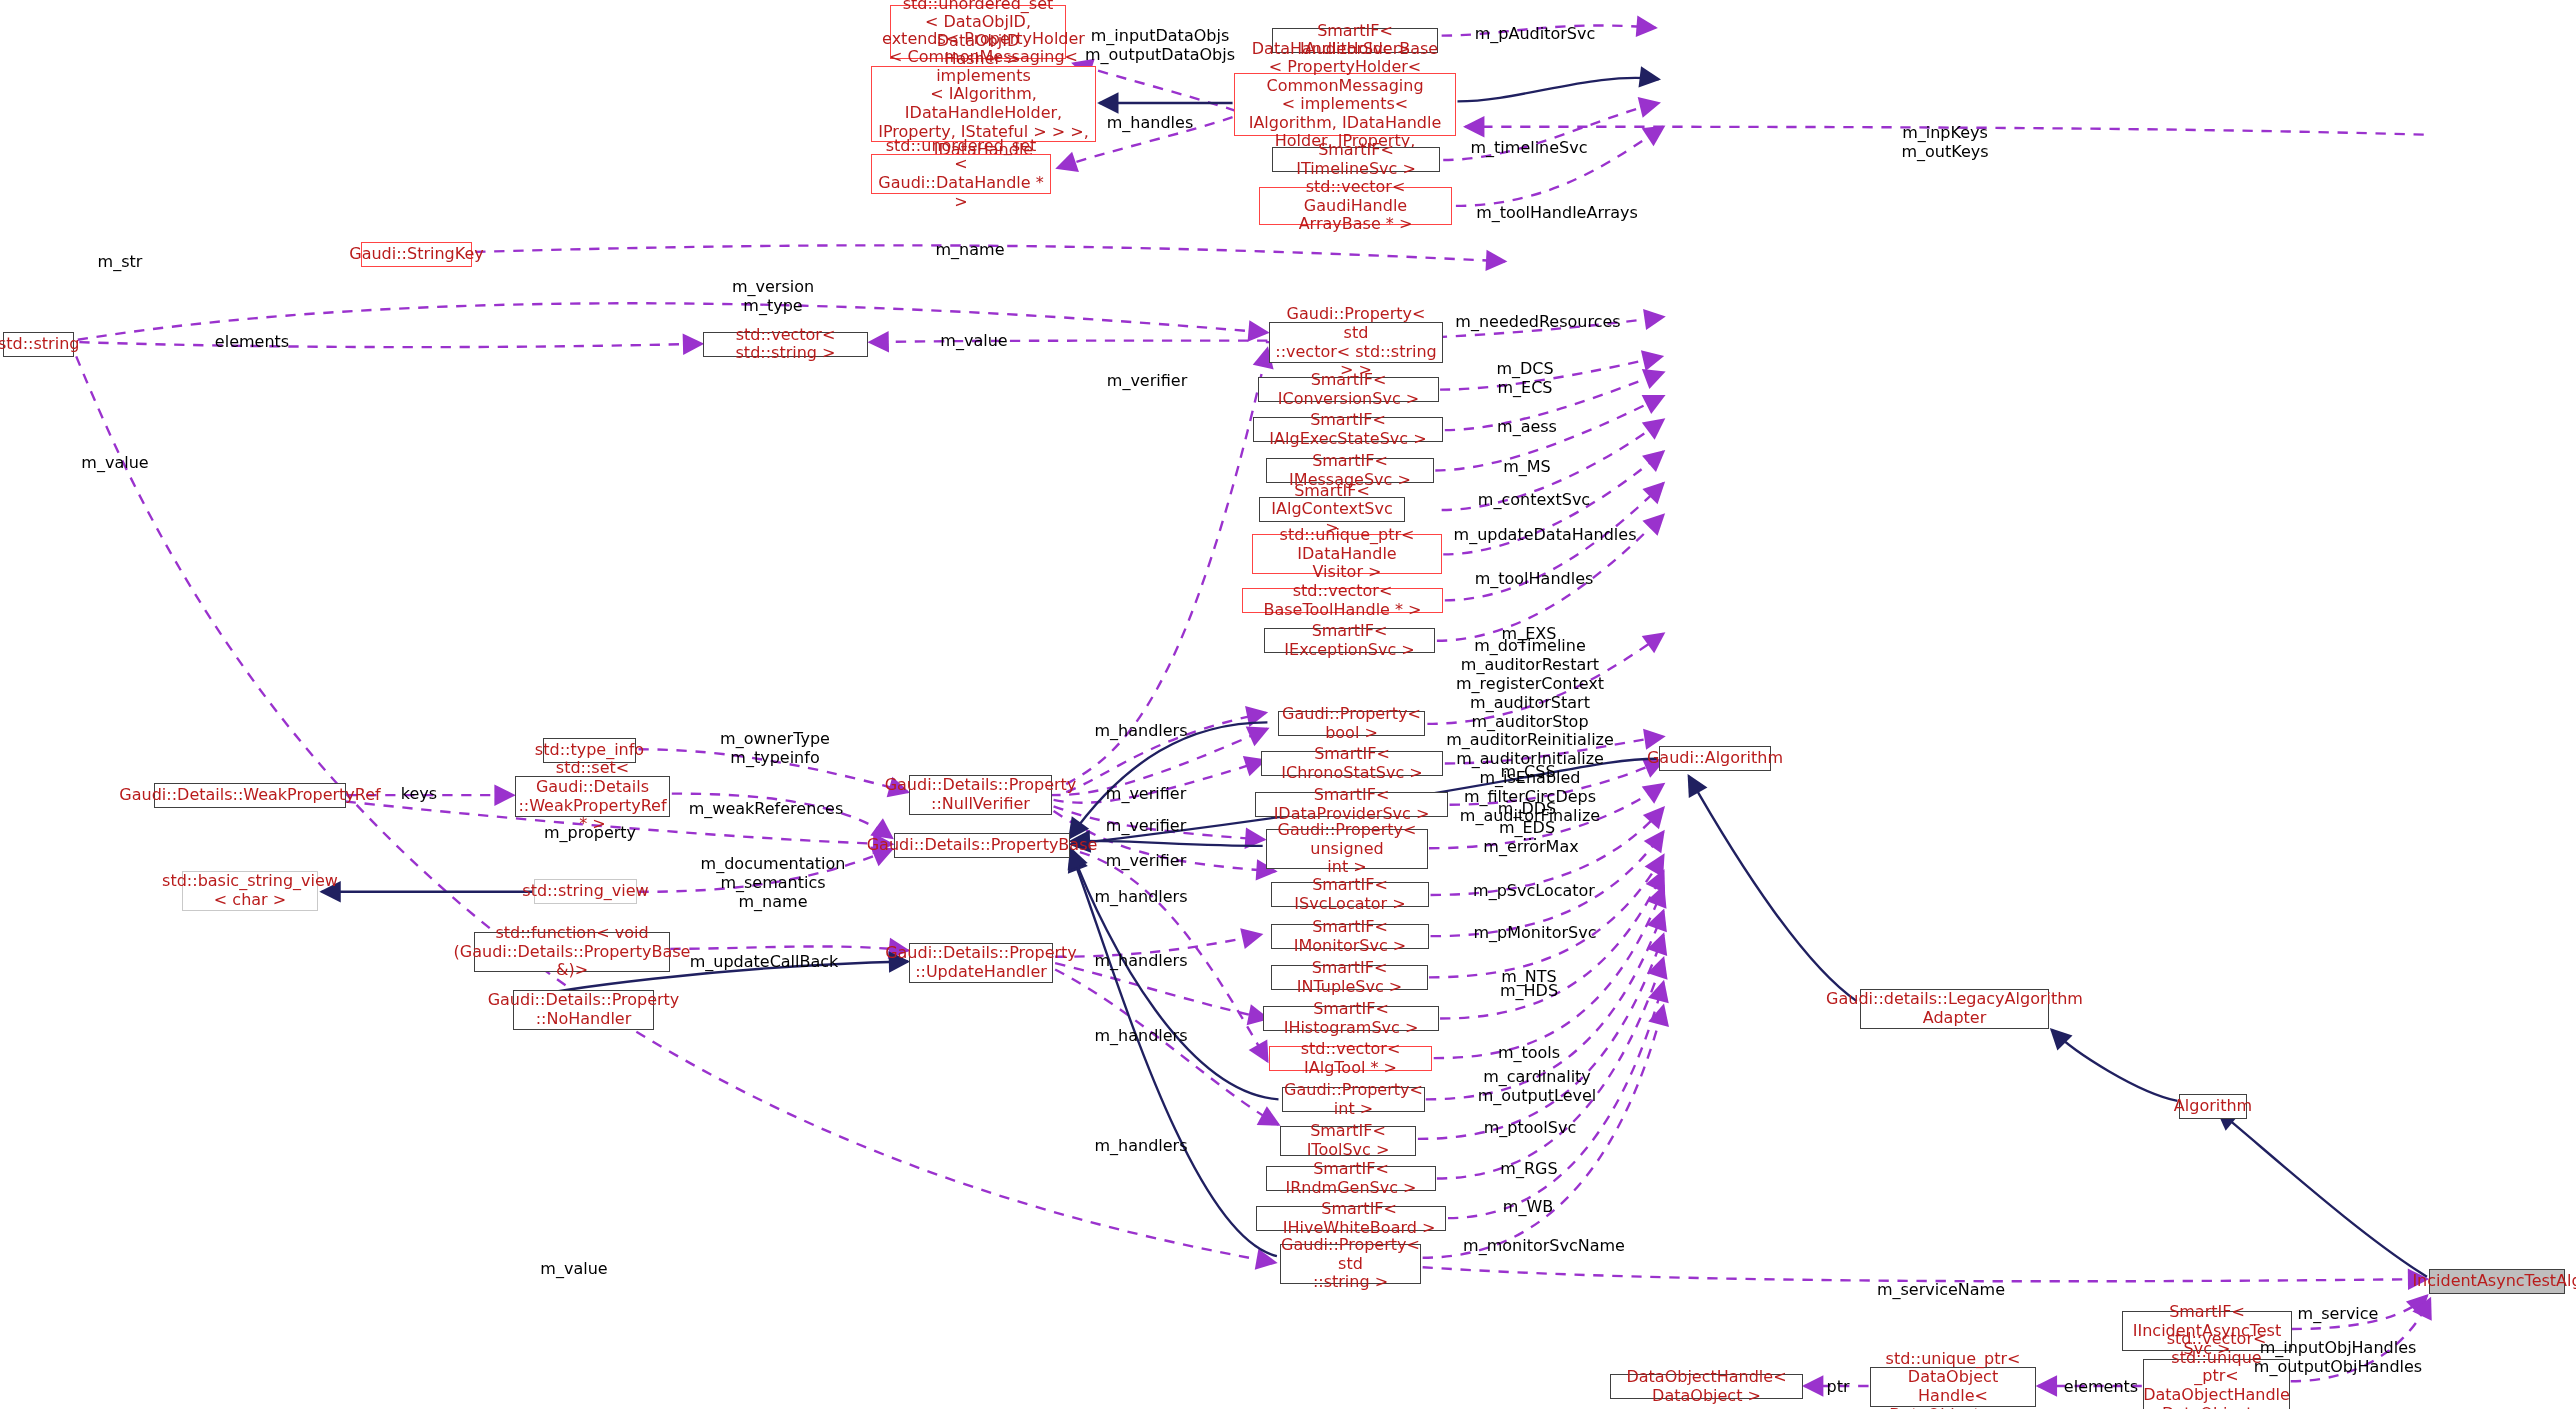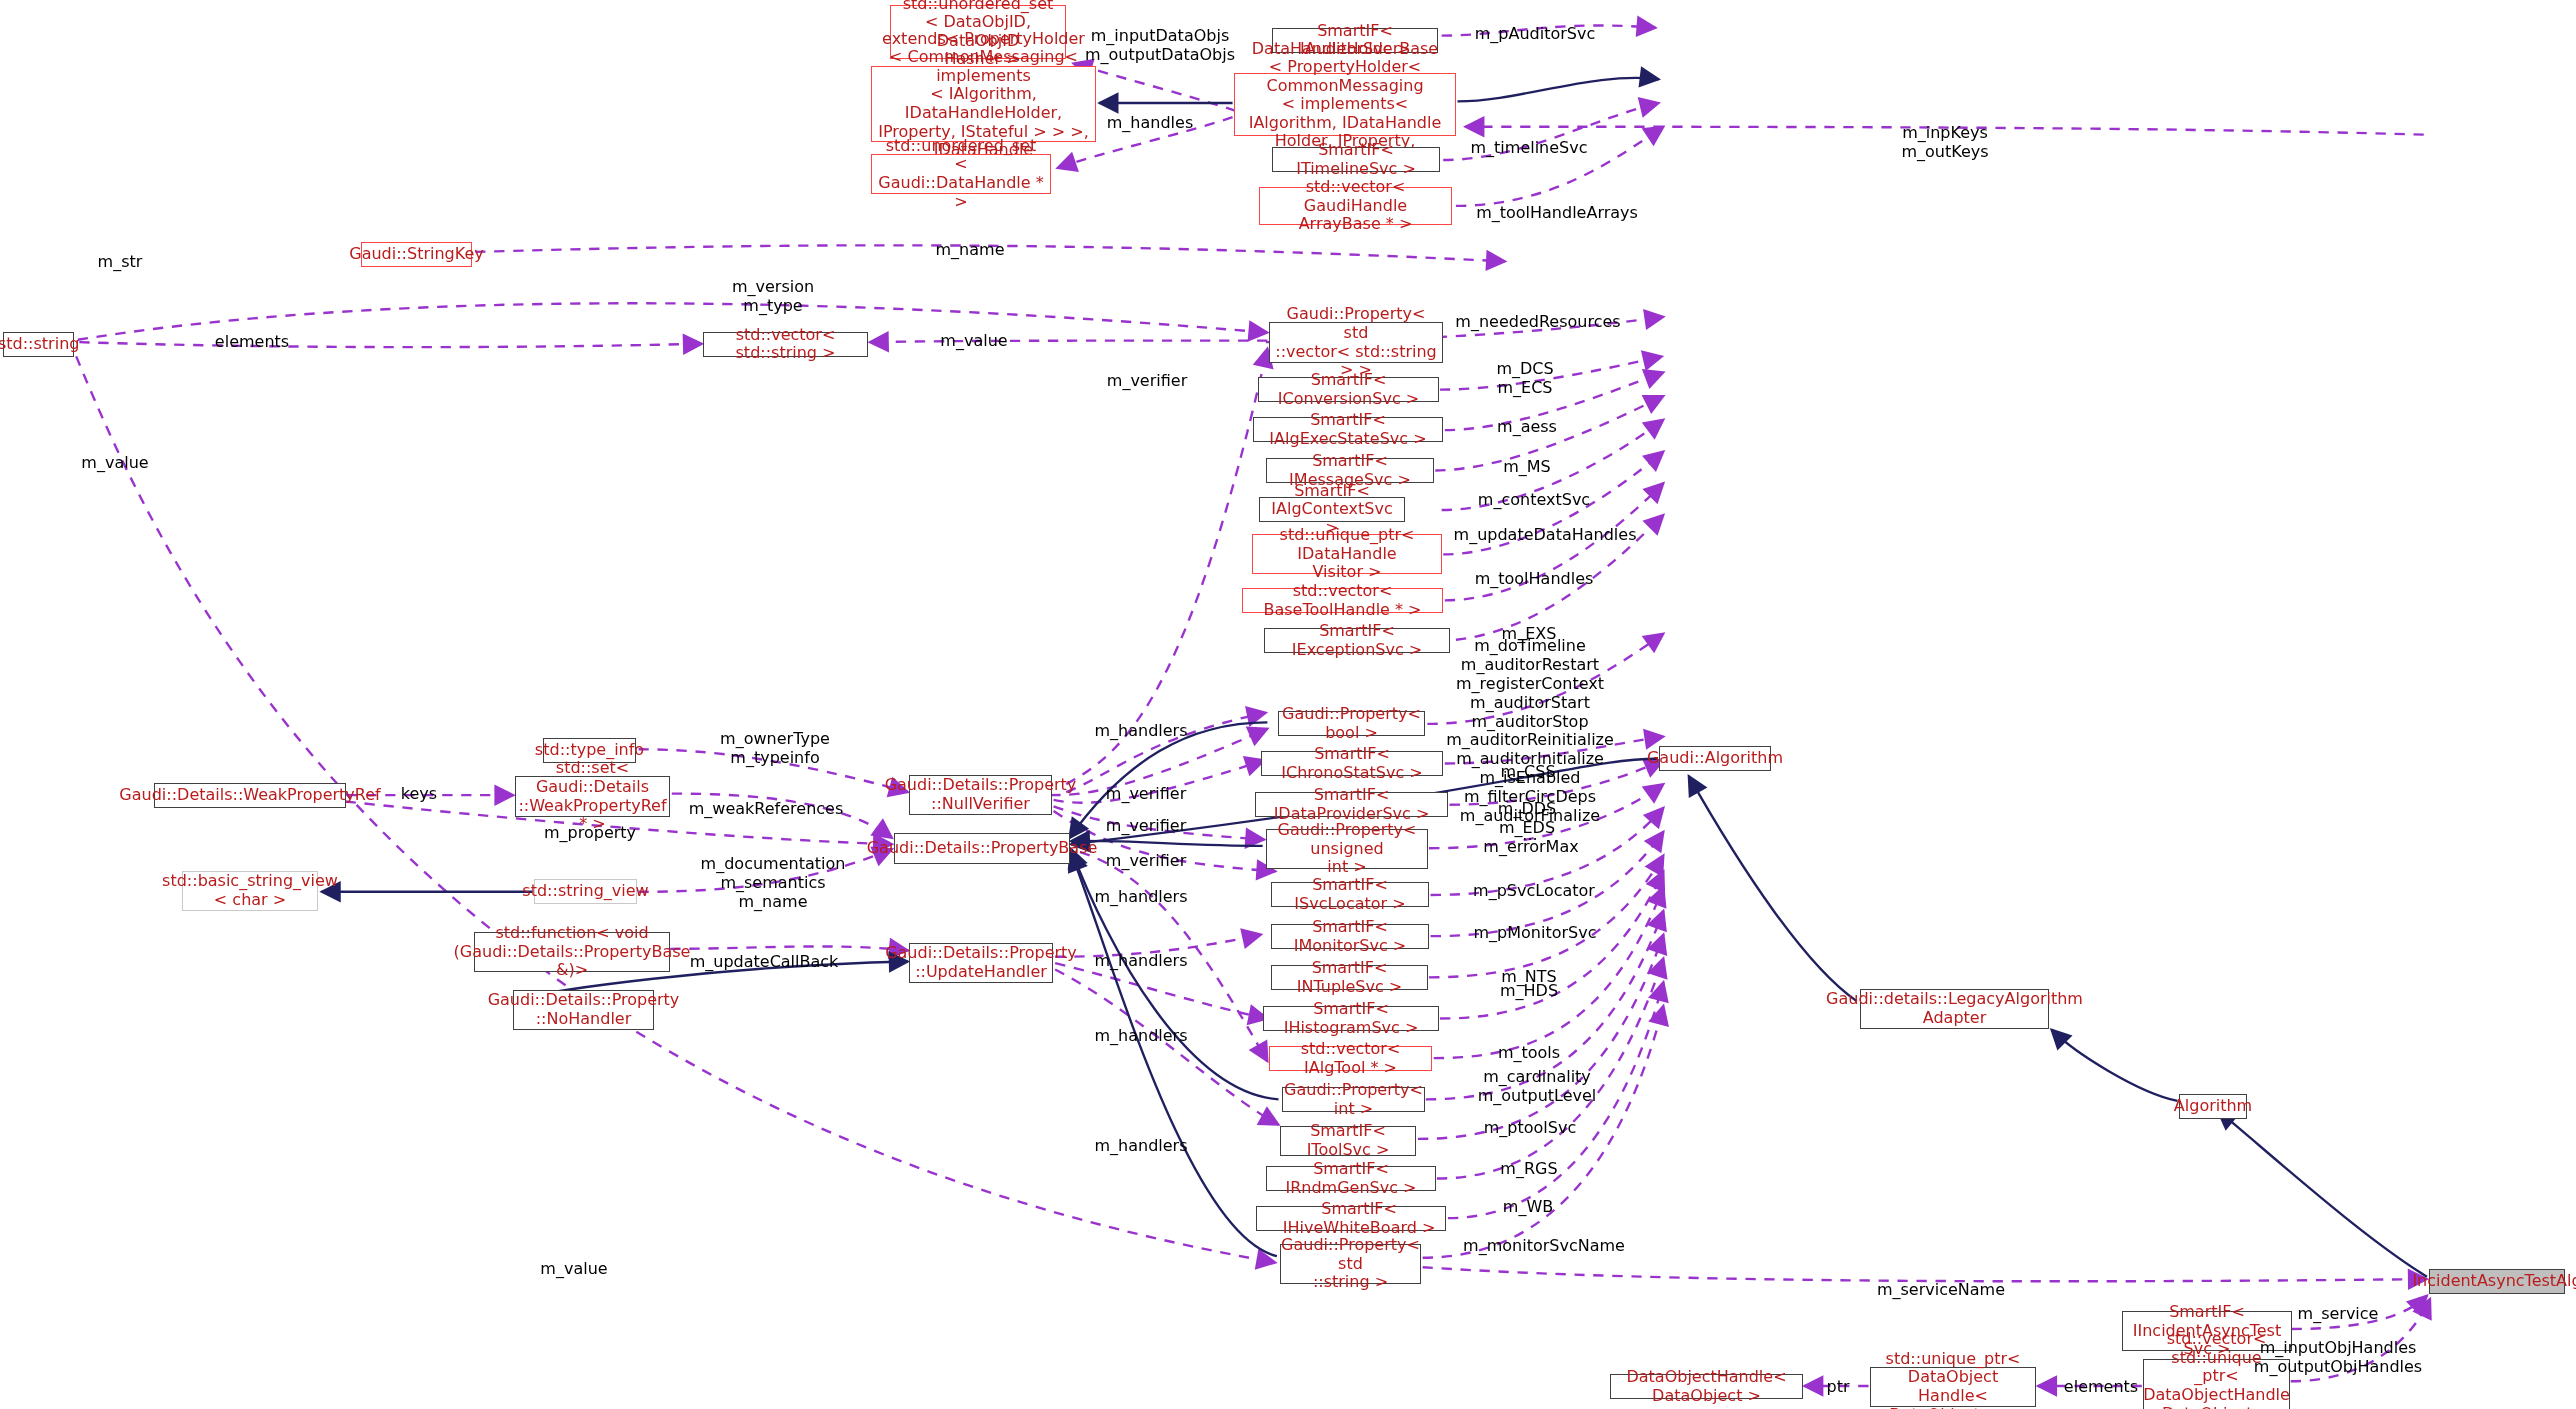--- a/index.html
+++ b/index.html
@@ -162,31 +162,31 @@
       <div class="node black" style="left: 703px; top: 332px; width: 165px; height: 24.6px;"><span>std::vector&lt; std::string &gt;</span></div>
       <div class="node black" style="left: 1269px; top: 322px; width: 174px; height: 41px;"><span>Gaudi::Property&lt; std
 ::vector&lt; std::string &gt; &gt;</span></div>
       <div class="node black" style="left: 1258px; top: 377px; width: 181px; height: 25px;"><span>SmartIF&lt; IConversionSvc &gt;</span></div>
       <div class="node black" style="left: 1253px; top: 417px; width: 190px; height: 25px;"><span>SmartIF&lt; IAlgExecStateSvc &gt;</span></div>
       <div class="node black" style="left: 1266px; top: 458px; width: 168px; height: 25px;"><span>SmartIF&lt; IMessageSvc &gt;</span></div>
       <div class="node black" style="left: 1259px; top: 497px; width: 146px; height: 25px;"><span>SmartIF&lt; IAlgContextSvc &gt;</span></div>
       <div class="node red" style="left: 1252px; top: 534px; width: 190px; height: 40px;"><span>std::unique_ptr&lt; IDataHandle
 Visitor &gt;</span></div>
       <div class="node red" style="left: 1242px; top: 588px; width: 201px; height: 25px;"><span>std::vector&lt; BaseToolHandle * &gt;</span></div>
-      <div class="node black" style="left: 1264px; top: 628px; width: 186px; height: 25px;"><span>SmartIF&lt; IExceptionSvc &gt;</span></div>
+      <div class="node black" style="left: 1264px; top: 628px; width: 171px; height: 25px;"><span>SmartIF&lt; IExceptionSvc &gt;</span></div>
       <div class="node black" style="left: 543px; top: 738px; width: 93px; height: 24.6px;"><span>std::type_info</span></div>
       <div class="node black" style="left: 515px; top: 776px; width: 155px; height: 41px;"><span>std::set&lt; Gaudi::Details
 ::WeakPropertyRef * &gt;</span></div>
       <div class="node black" style="left: 154px; top: 783px; width: 192px; height: 25px;"><span>Gaudi::Details::WeakPropertyRef</span></div>
       <div class="node black" style="left: 1278px; top: 711px; width: 147px; height: 25px;"><span>Gaudi::Property&lt; bool &gt;</span></div>
       <div class="node black" style="left: 909px; top: 775px; width: 143px; height: 40px;"><span>Gaudi::Details::Property
 ::NullVerifier</span></div>
       <div class="node black" style="left: 1261px; top: 751px; width: 182px; height: 25px;"><span>SmartIF&lt; IChronoStatSvc &gt;</span></div>
       <div class="node black" style="left: 1255px; top: 792px; width: 193px; height: 25px;"><span>SmartIF&lt; IDataProviderSvc &gt;</span></div>
-      <div class="node black" style="left: 894px; top: 833px; width: 176px; height: 31px;"><span>Gaudi::Details::PropertyBase</span></div>
+      <div class="node black" style="left: 894px; top: 833px; width: 176px; height: 25px;"><span>Gaudi::Details::PropertyBase</span></div>
       <div class="node black" style="left: 1266px; top: 829px; width: 162px; height: 40px;"><span>Gaudi::Property&lt; unsigned
 int &gt;</span></div>
       <div class="node grey-border" style="left: 182px; top: 871px; width: 136px; height: 40px;"><span>std::basic_string_view
 &lt; char &gt;</span></div>
       <div class="node grey-border" style="left: 534px; top: 879px; width: 103px; height: 24.6px;"><span>std::string_view</span></div>
       <div class="node black" style="left: 1271px; top: 882px; width: 158px; height: 25px;"><span>SmartIF&lt; ISvcLocator &gt;</span></div>
       <div class="node black" style="left: 1271px; top: 924px; width: 158px; height: 25px;"><span>SmartIF&lt; IMonitorSvc &gt;</span></div>
       <div class="node black" style="left: 474px; top: 932px; width: 196px; height: 40px;"><span>std::function&lt; void
 (Gaudi::Details::PropertyBase &amp;)&gt;</span></div>
       <div class="node black" style="left: 909px; top: 943px; width: 144px; height: 40px;"><span>Gaudi::Details::Property

